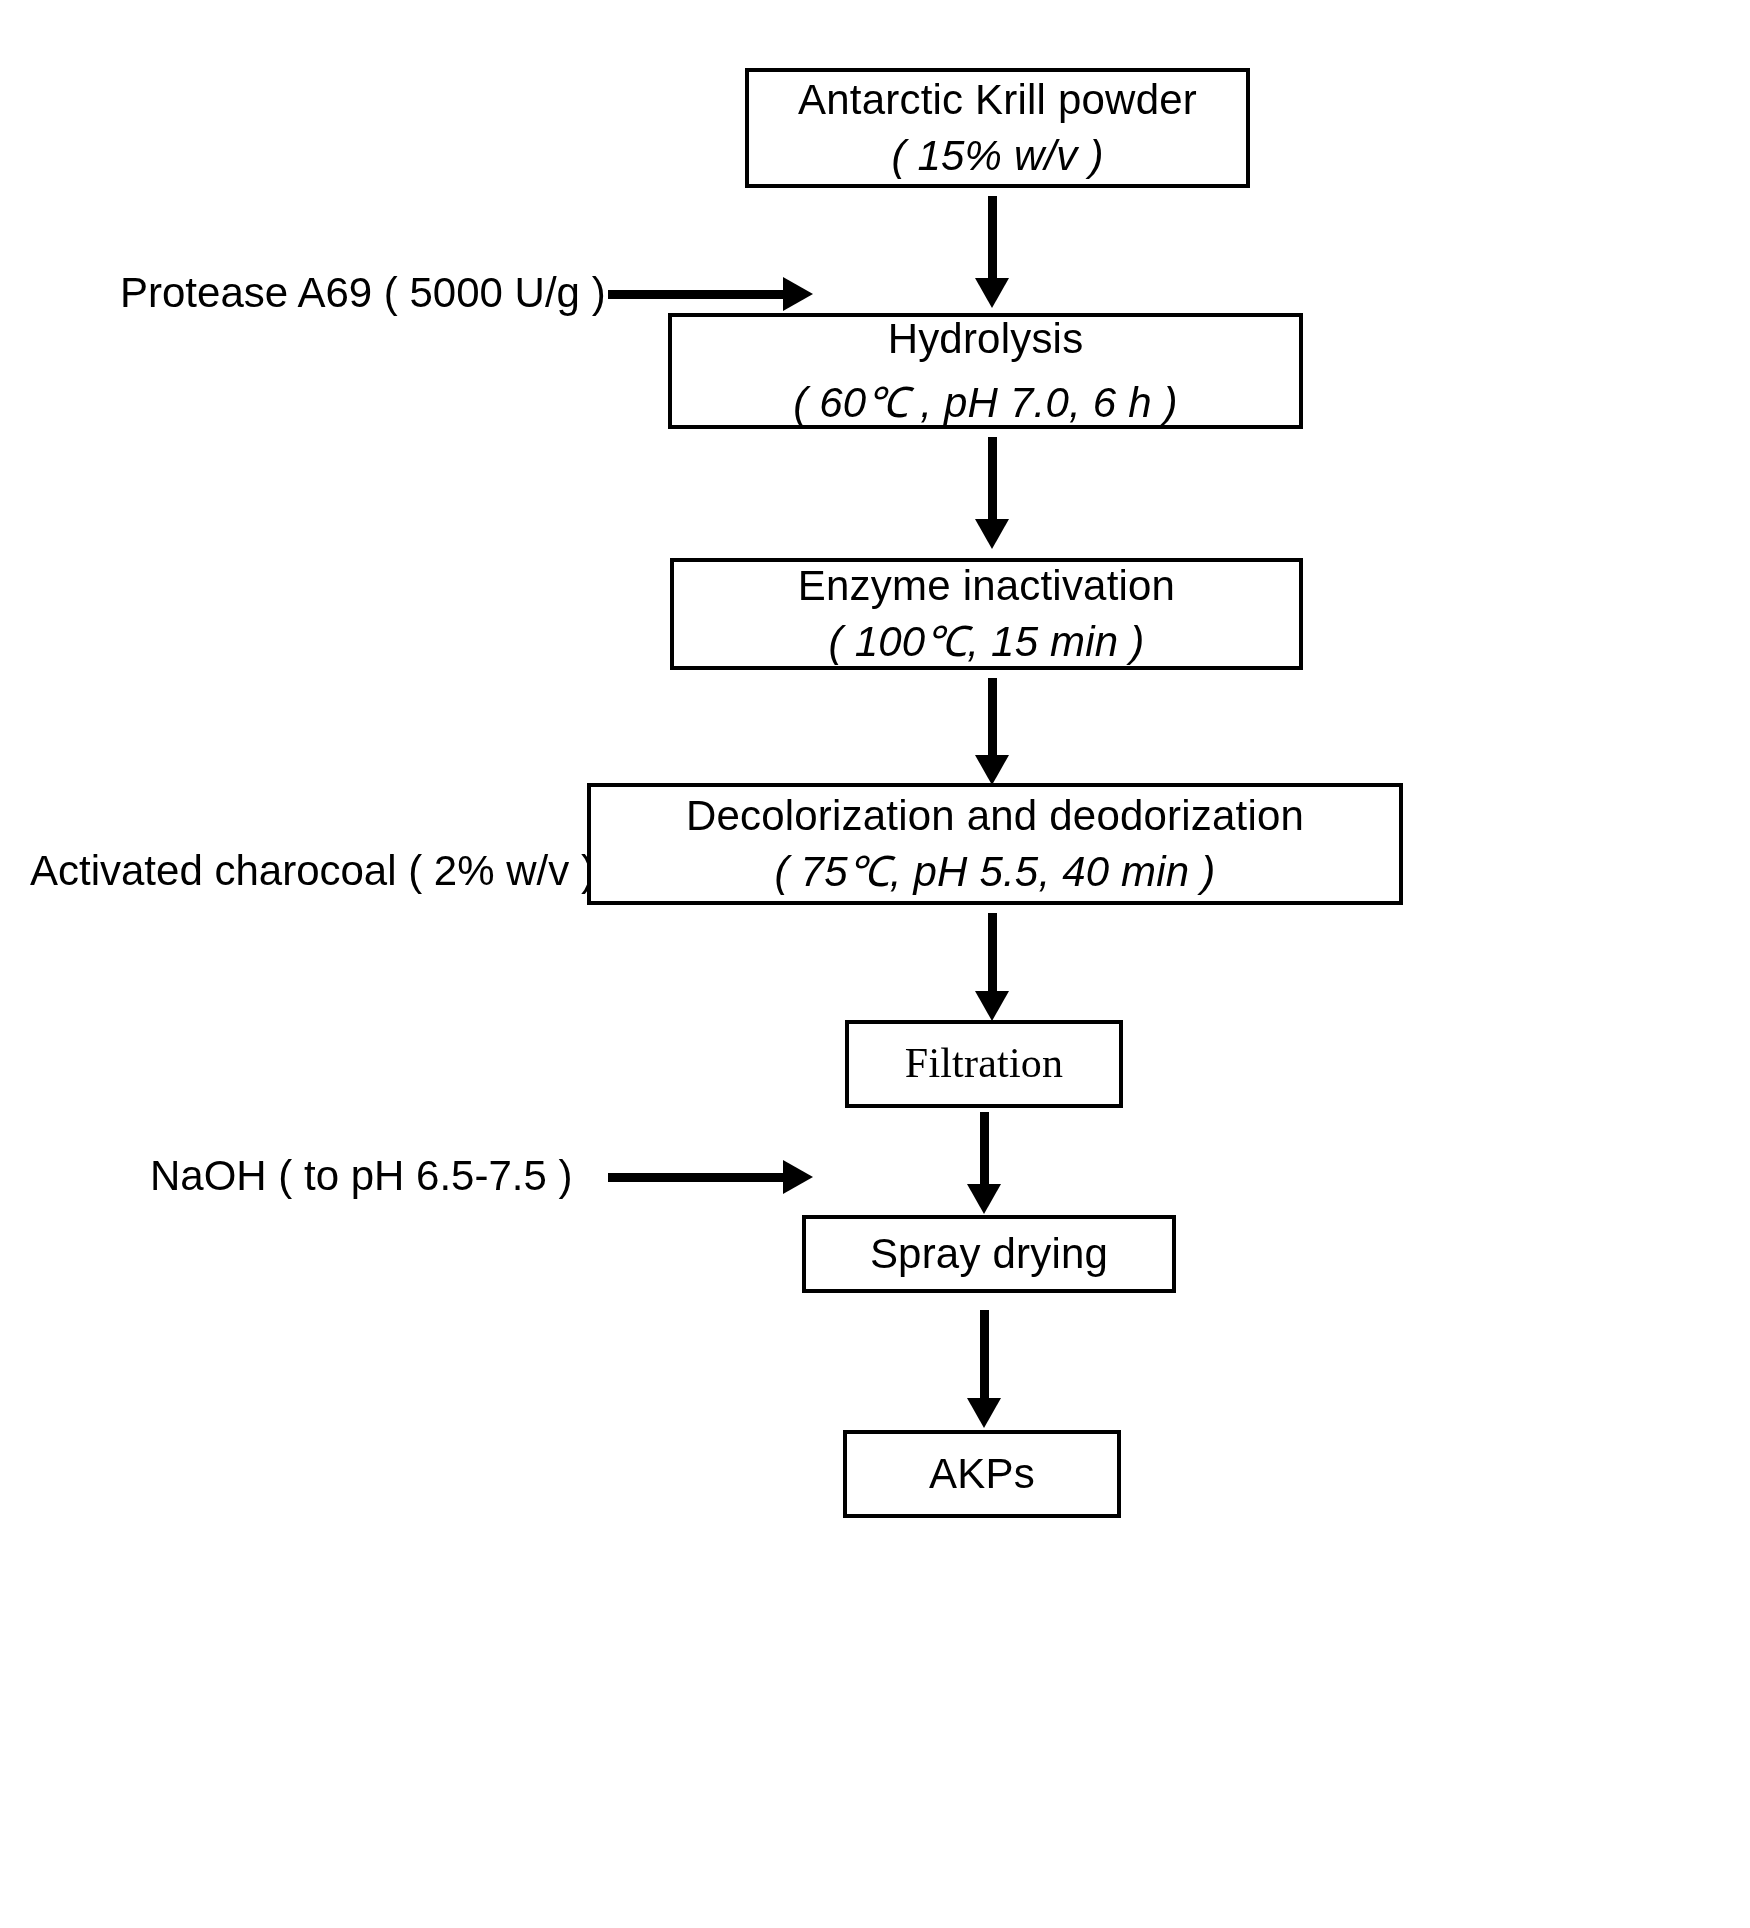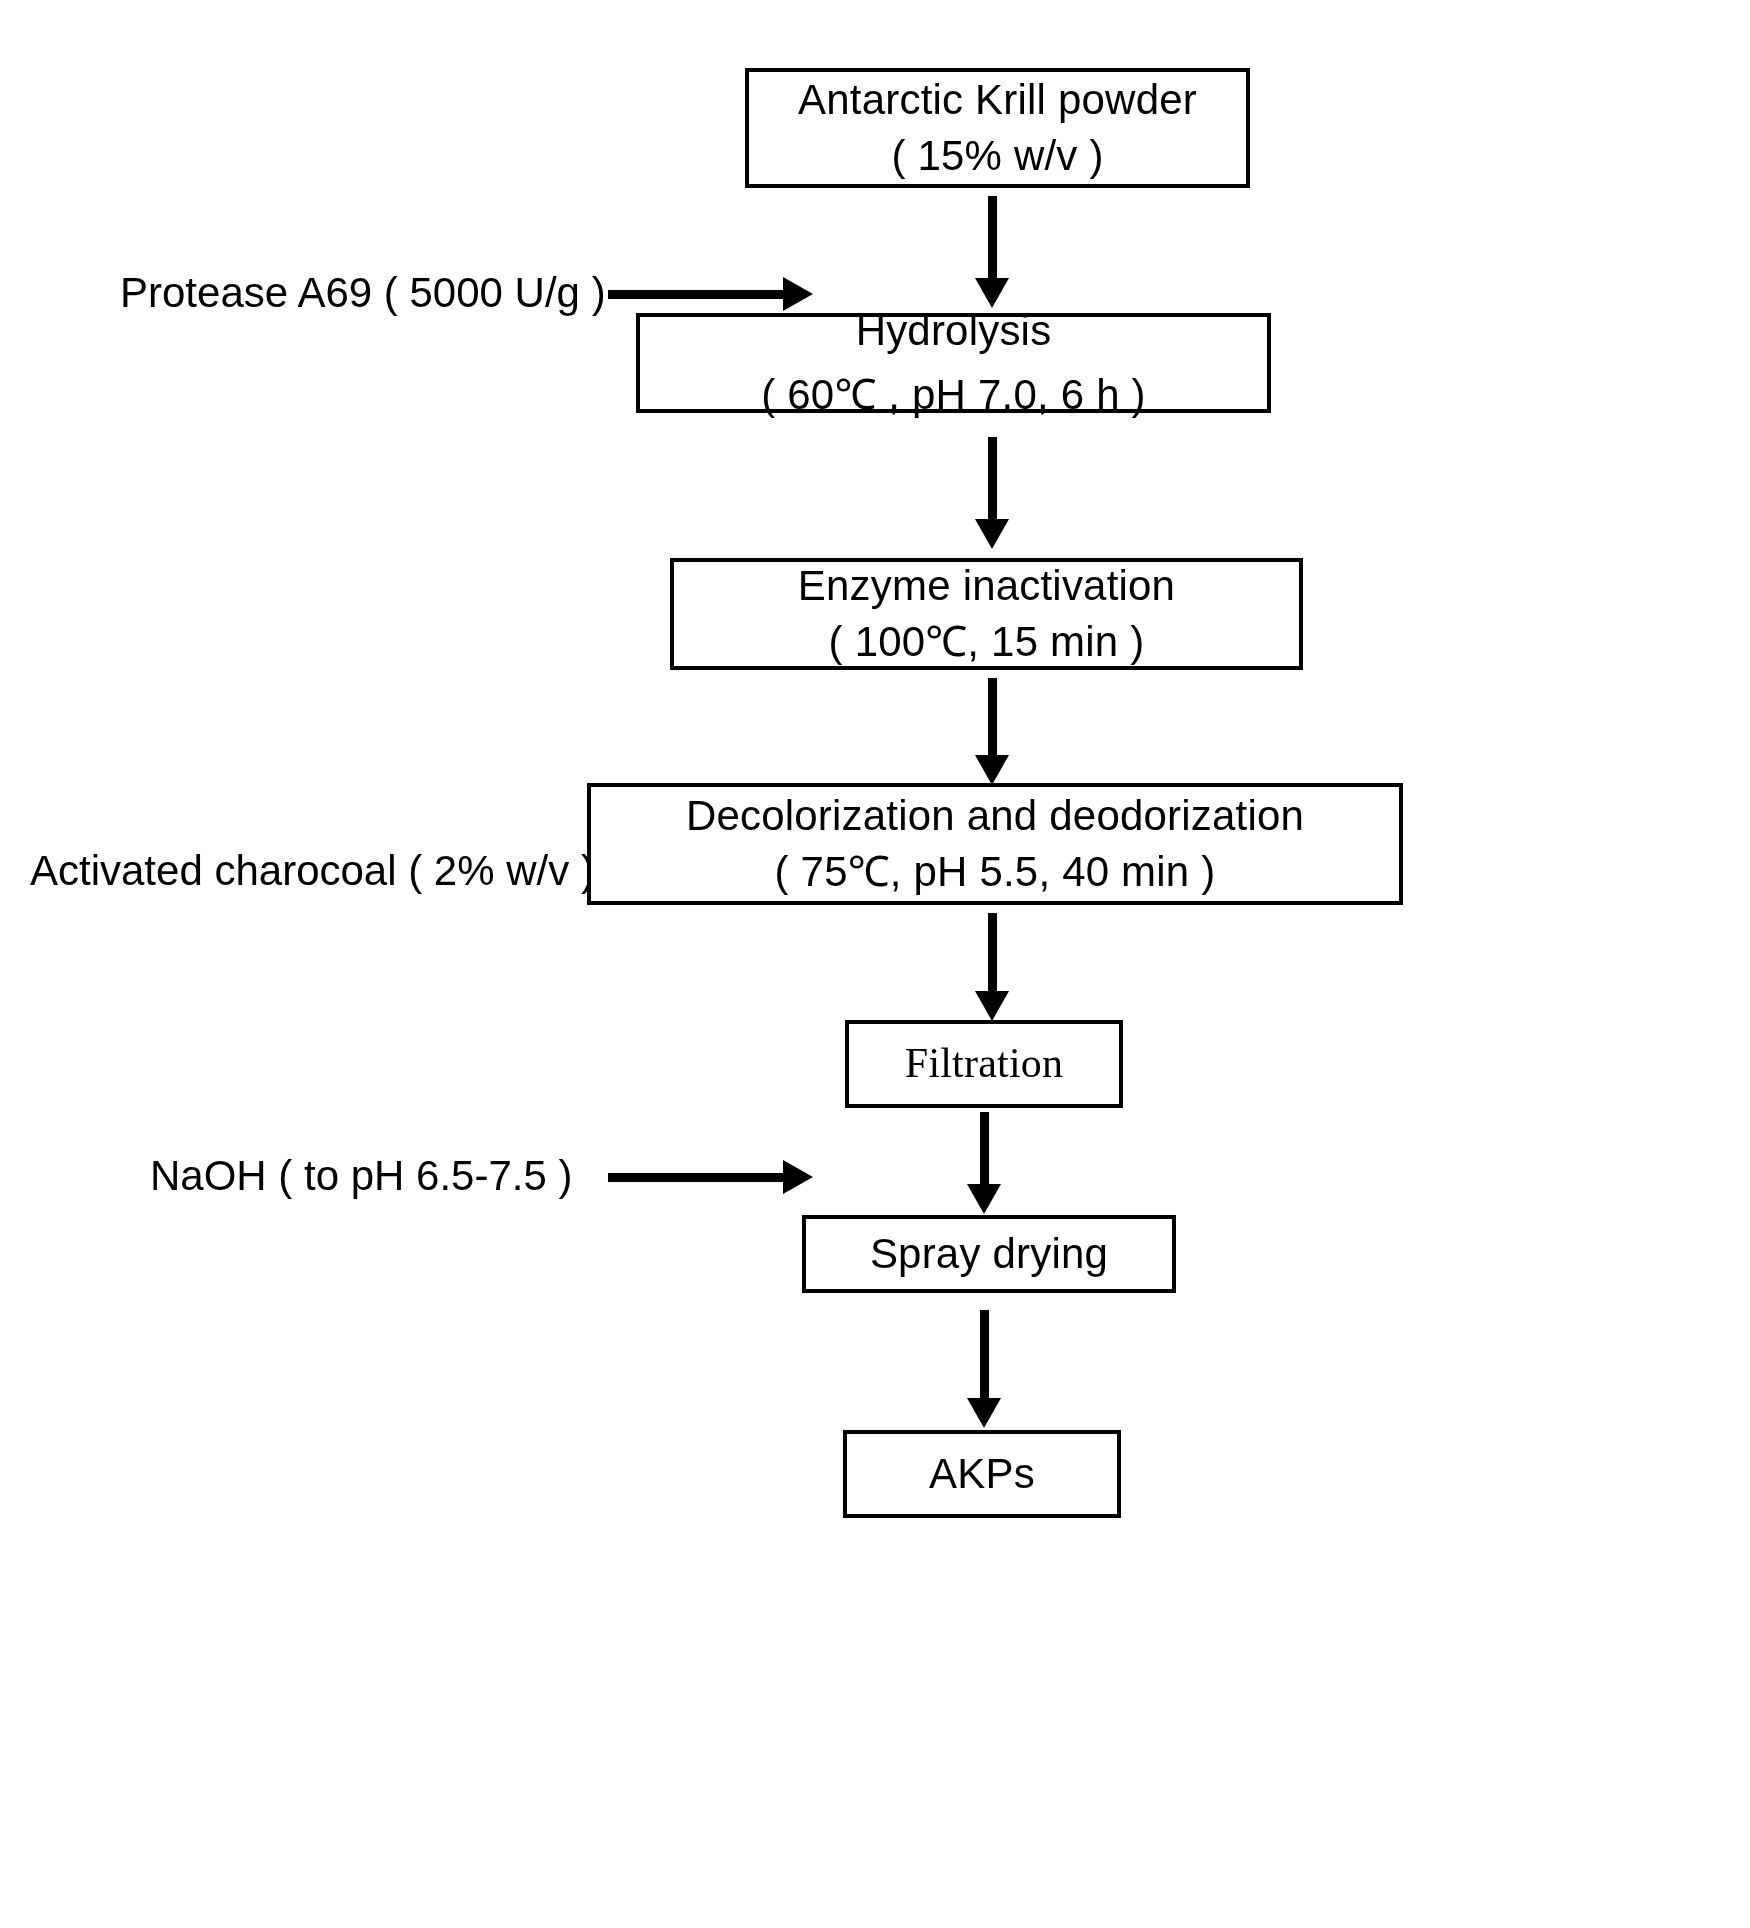--- a/index.html
+++ b/index.html
@@ -32,20 +32,21 @@
   }
   .box .line1,
   .box .line2 {
     display: block;
     white-space: nowrap;
     font-size: 42px;
     letter-spacing: 0.2px;
   }
   .box .line2 {
     margin-top: 6px;
+    font-style: italic;
   }
 
   
   .side-label {
     position: absolute;
     white-space: nowrap;
     font-size: 42px;
     line-height: 1;
   }
 
@@ -113,21 +114,21 @@
     <span class="shaft" style="height:82px;"></span>
     <span class="head"></span>
   </div>
 
   <div class="side-label" style="left:120px; top:272px;">Protease A69 ( 5000 U/g )</div>
   <div class="h-arrow" style="left:608px; top:294px; width:205px;">
     <span class="shaft" style="width:178px;"></span>
     <span class="head"></span>
   </div>
 
-  <div class="box" style="left:636px; top:313px; width:635px; height:100px;gap:8px;">
+  <div class="box" style="left:668px; top:313px; width:635px; height:116px;gap:8px;">
     <span class="line1">Hydrolysis</span>
     <span class="line2">( 60℃ ,   pH 7.0, 6 h )</span>
   </div>
 
   <div class="v-arrow" style="left:992px; top:437px; height:112px;">
     <span class="shaft" style="height:82px;"></span>
     <span class="head"></span>
   </div>
 
   <div class="box" style="left:670px; top:558px; width:633px; height:112px;">

